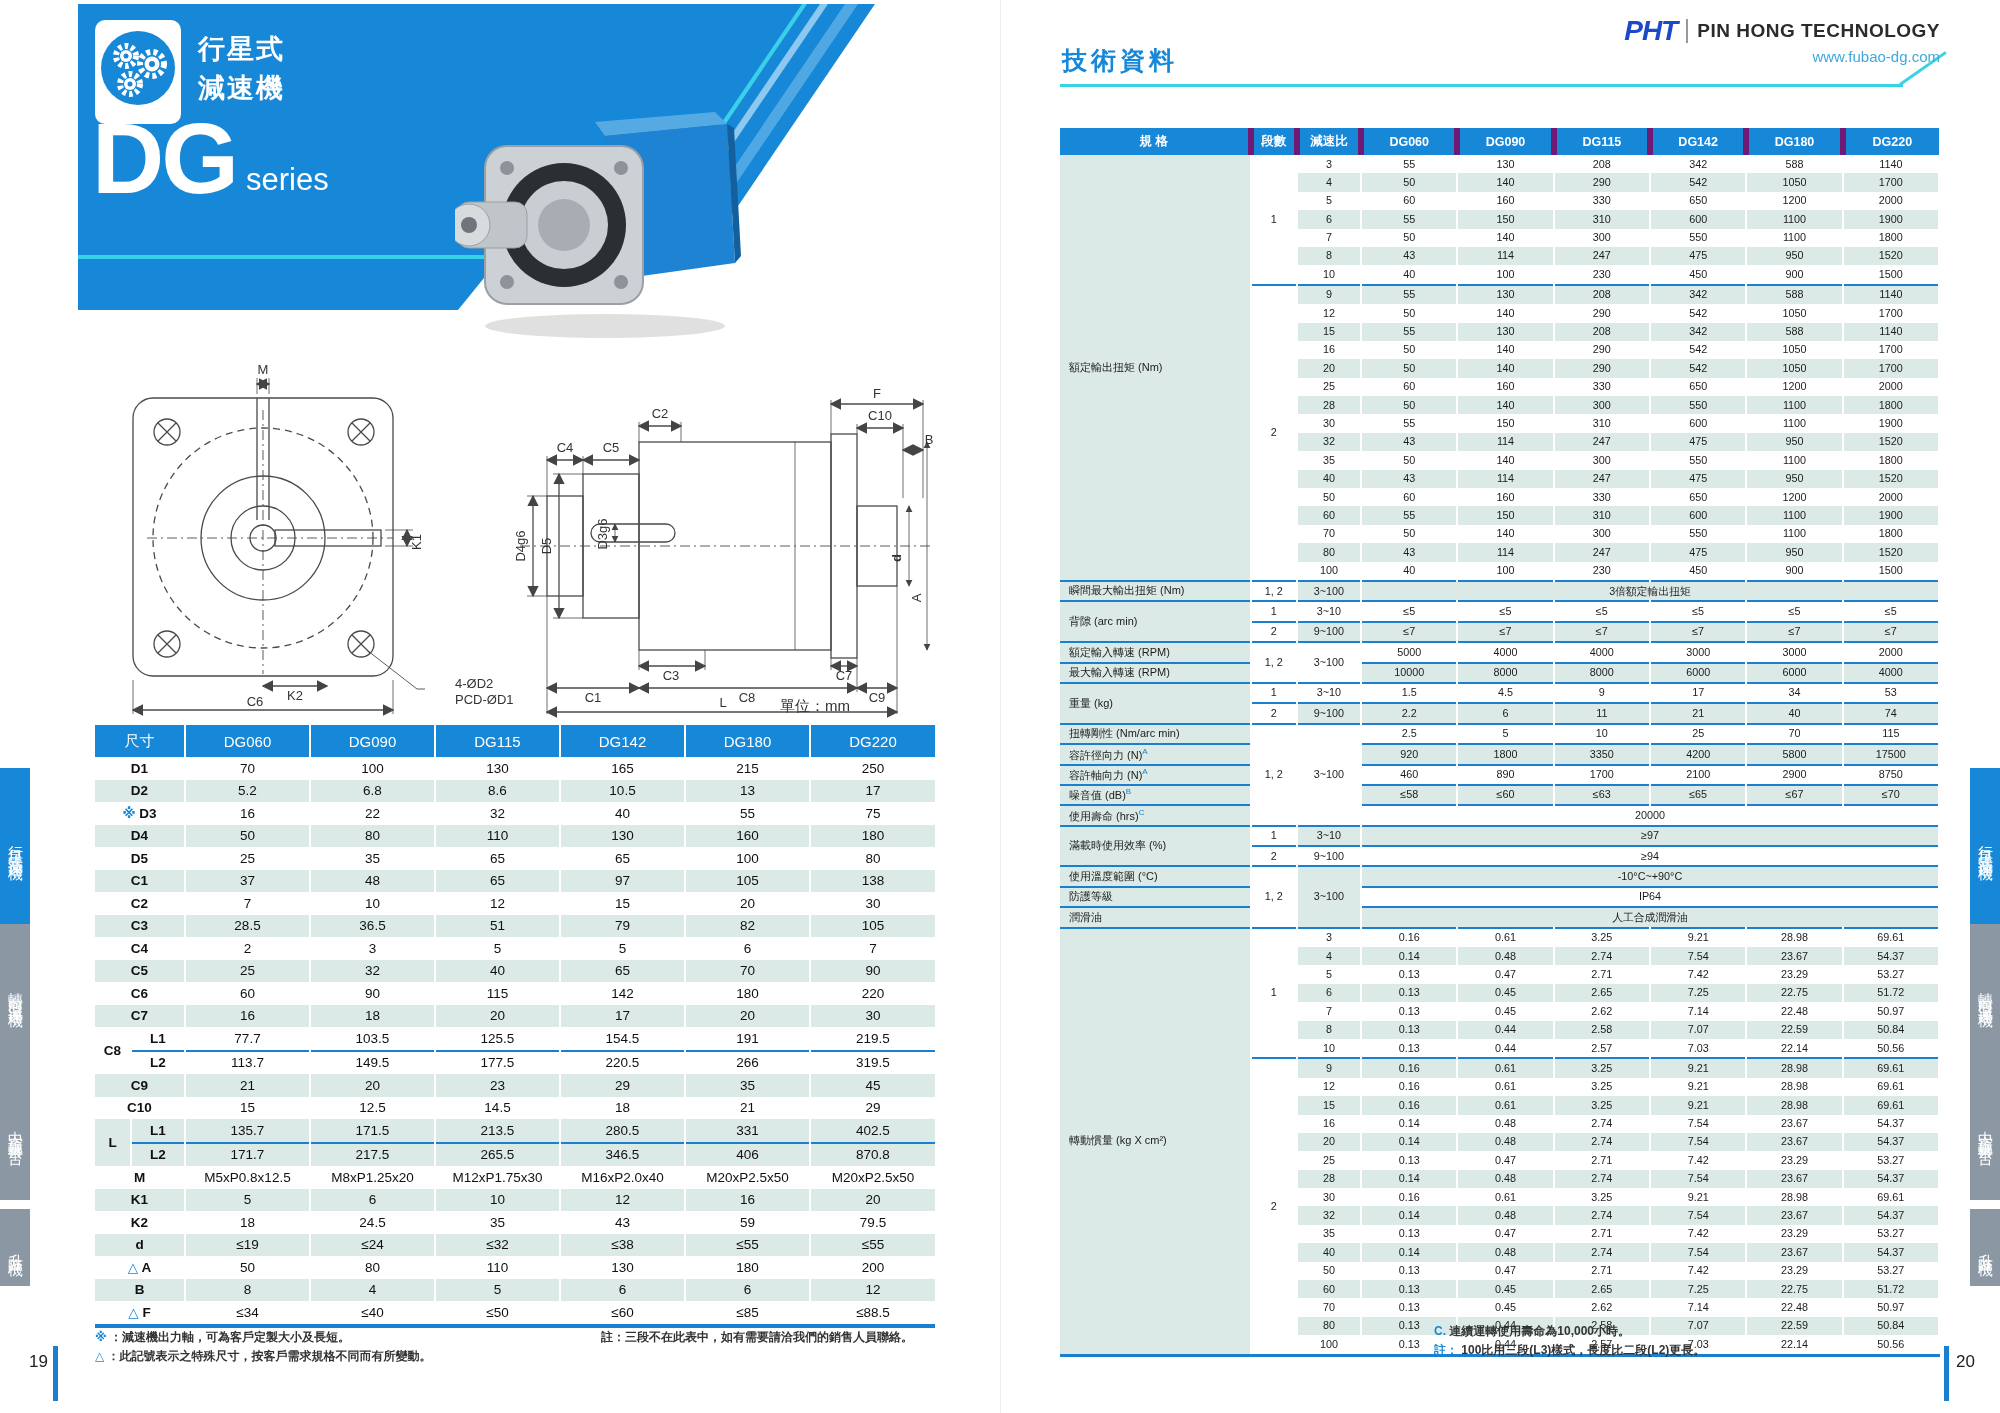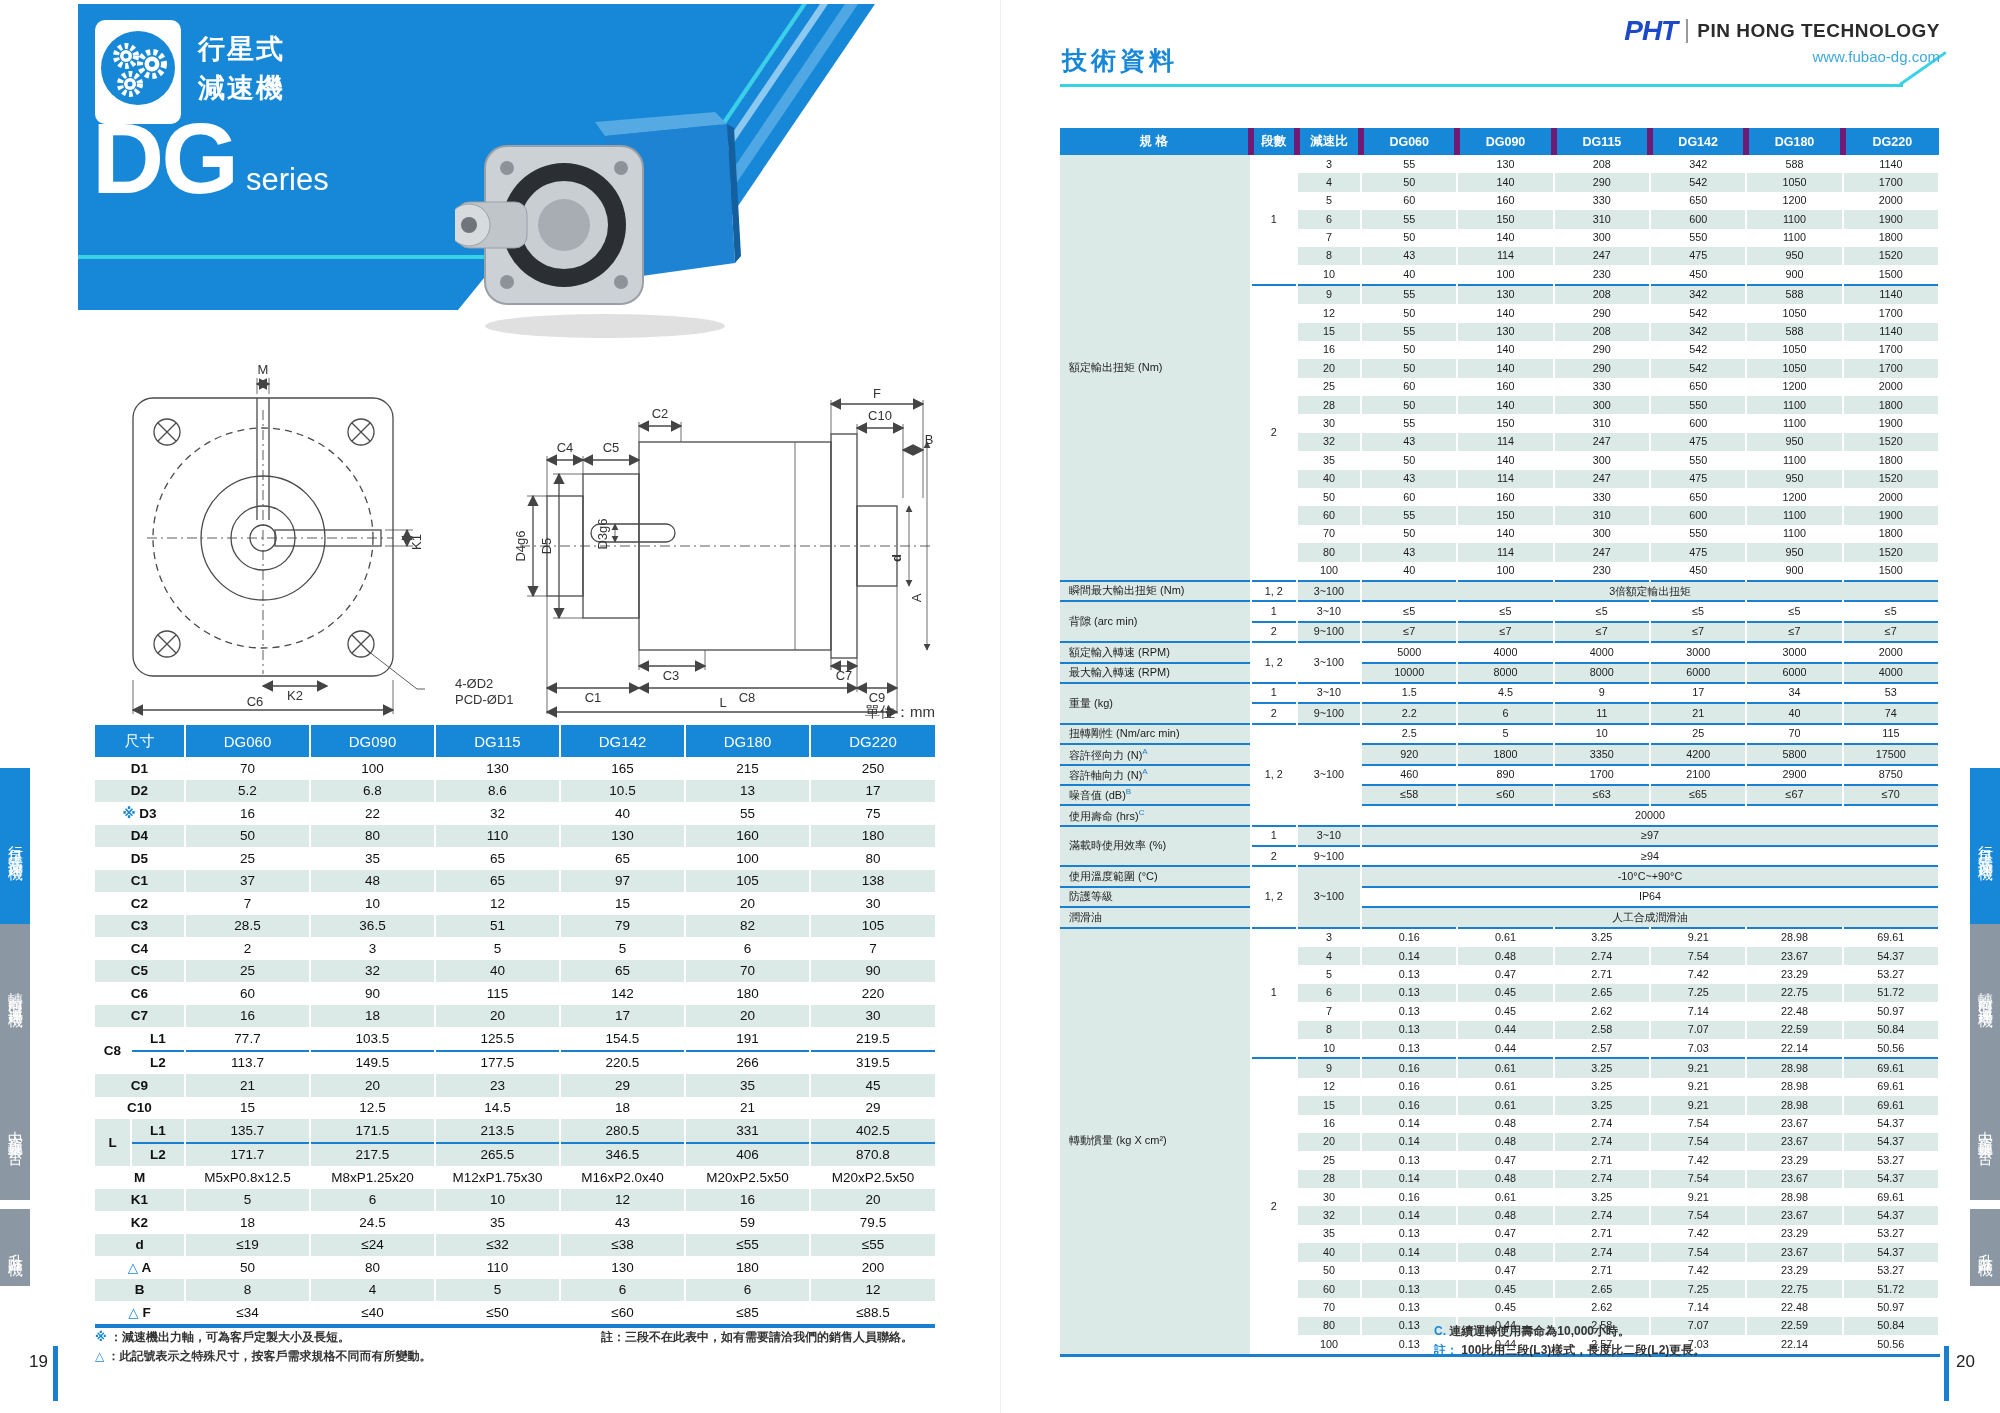--- a/index.html
+++ b/index.html
@@ -5,21 +5,21 @@
   html,body{margin:0;padding:0;background:#fff;}
   .canvas{position:relative;width:2000px;height:1413px;background:#fff;overflow:hidden;
           font-family:"Liberation Sans","DejaVu Sans",sans-serif;color:#222;}
   .abs{position:absolute;}
   
   .brand-lines{position:absolute;left:198px;top:30px;color:#fff;font-size:27px;font-weight:bold;line-height:1.45;letter-spacing:2px;}
   .dg-title{position:absolute;left:92px;top:108px;display:flex;align-items:flex-end;color:#fff;}
   .dg-title .dg{font-size:100px;font-weight:800;line-height:1;letter-spacing:-3px;}
   .dg-title .suffix{font-size:31px;font-weight:400;margin:0 0 10px 10px;}
   .subtitle{position:absolute;left:98px;top:267px;color:#fff;font-size:30px;font-weight:bold;letter-spacing:2px;}
-  .unit-note{position:absolute;left:780px;top:697px;width:155px;text-align:right;font-size:15px;color:#333;margin-top:6px;}
+  .unit-note{position:absolute;left:780px;top:697px;width:155px;font-size:15px;color:#333;}
   
   table{border-collapse:collapse;table-layout:fixed;}
   .dim{position:absolute;left:95px;top:725px;width:840px;border-bottom:4px solid #1b7fd0;}
   .dim th{background:#1787d7;color:#fff;font-size:15px;font-weight:normal;height:30px;border-right:2.5px solid #fff;}
   .dim th:last-child{border-right:none;}
   .dim td{height:22.5px;font-size:13.5px;text-align:center;color:#111;border-right:2.5px solid #fff;padding:0 2px;}
   .dim td:last-child{border-right:none;}
   .dim td.lbl,.dim td.glbl,.dim td.slbl{font-weight:bold;}
   .dim tr.alt td{background:#dbe9e7;}
   .dim tr.subsep td{border-top:2px solid #1b7fd0;}

